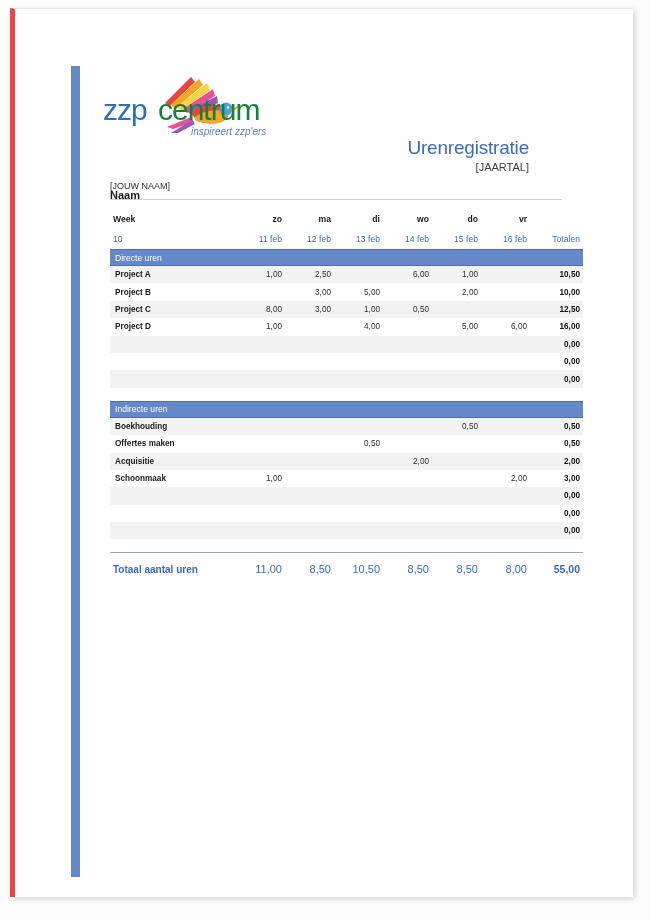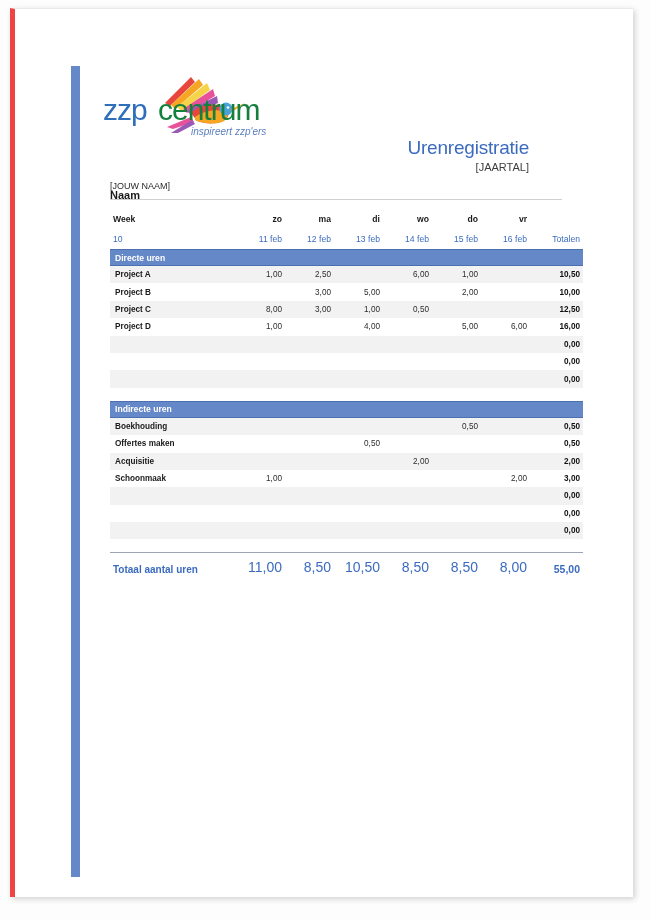--- a/index.html
+++ b/index.html
@@ -151,21 +151,21 @@
   }
   .hrow-dates td.tot {
     padding-right: 3px;
   }
   .hrow-days td.tot { padding-right: 3px; }
 
   
   tr.section-row td {
     background: #6588c8;
     color: #ffffff;
-    font-weight: bold;
+    font-weight: normal;
     font-size: 8.6px;
     padding-left: 5px;
     height: 15px;
     border-top: 1px solid #4c6faf;
     border-bottom: 1px solid #4c6faf;
   }
 
   
   tr.data-row td {
     text-align: right;
@@ -196,21 +196,21 @@
     padding: 0;
     background: #9ba5b4;
     border: 0;
   }
 
   
   tr.grand-row td {
     color: #3b6bbf;
     text-align: right;
     padding-right: 5px;
-    font-size: 14px;
+    font-size: 11px;
     height: 22px;
     vertical-align: bottom;
     padding-bottom: 2px;
   }
   tr.grand-row td.lbl {
     text-align: left;
     padding-left: 3px;
     padding-right: 0;
     font-weight: bold;
     font-size: 10px;

